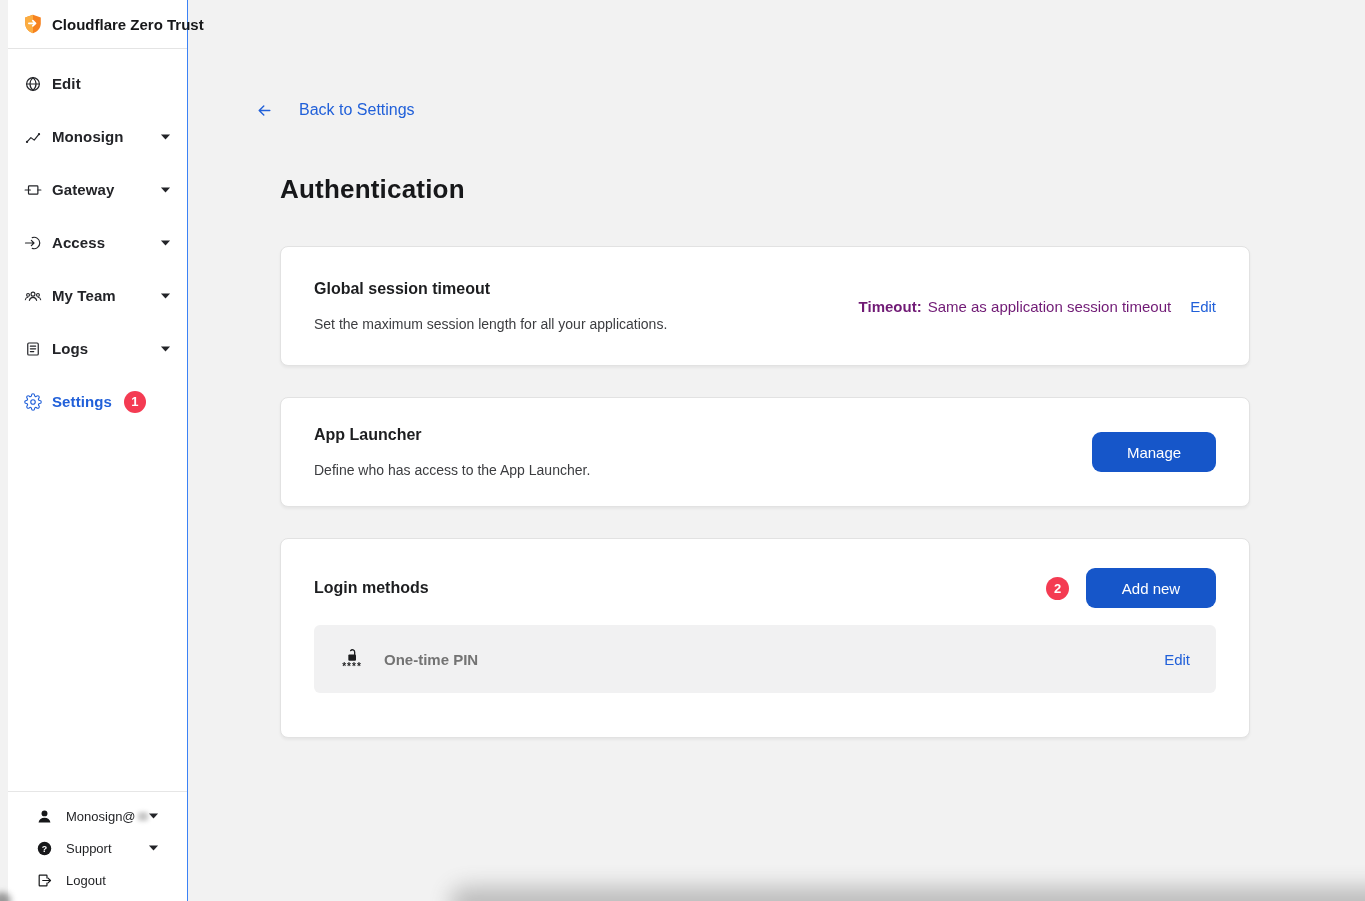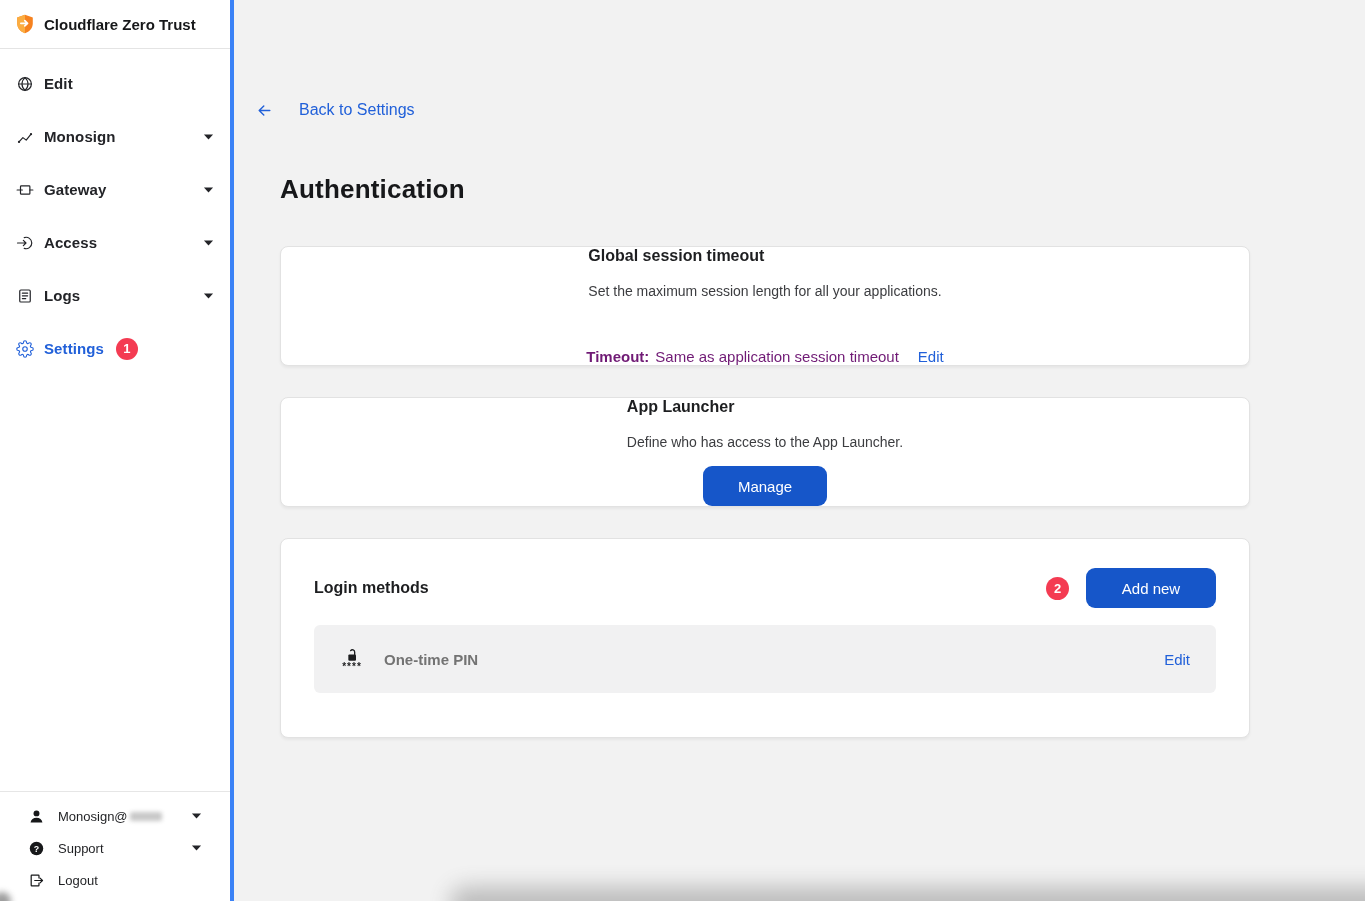--- a/index.html
+++ b/index.html
@@ -1,21 +1,21 @@
 <!DOCTYPE html>
 <html><head>
 <meta charset="utf-8">
 <style>
   * { box-sizing: border-box; margin: 0; padding: 0; }
   html,body { background:#e9e9e9; }
   body { font-family: "Liberation Sans", sans-serif; }
   .screen { position:relative; width:1365px; height:901px; background:#f2f2f2; overflow:hidden; color:#1d1e20; }
 
   
-  .sidebar { position:absolute; top:0; left:0; bottom:0; width:234px; background:#ffffff; border-right:4px solid #3b82f6; z-index:2; }
+  .sidebar { position:absolute; top:0; left:8px; bottom:0; width:180px; background:#ffffff; border-right:1px solid #3b82f6; z-index:2; }
   .brand { height:49px; display:flex; align-items:center; gap:8px; padding:0 14px; border-bottom:1px solid #e4e4e4; cursor:pointer; }
   .brand-title { font-size:15px; font-weight:600; color:#17181a; white-space:nowrap; }
   .nav { padding-top:8px; }
   .nav-item { height:53px; display:flex; align-items:center; padding:0 16px; cursor:pointer; color:#232428; }
   .nav-icon { width:18px; height:18px; margin-right:10px; display:flex; align-items:center; justify-content:center; flex:0 0 18px; }
   .nav-icon svg { width:18px; height:18px; }
   .nav-label { font-size:15px; font-weight:700; letter-spacing:.1px; }
   .chev { margin-left:auto; display:flex; }
   .nav-item.active { color:#2160d9; }
   .nav-badge { margin-left:12px; min-width:22px; height:22px; border-radius:50%; background:#f43b52; color:#fff; font-size:13px; font-weight:700; display:flex; align-items:center; justify-content:center; }
@@ -26,21 +26,21 @@
   .foot-icon svg { width:17px; height:17px; }
   .redacted { display:inline-block; width:32px; height:9px; margin-left:2px; background:#c8c8c8; border-radius:2px; filter:blur(2px); }
 
   
   .main { position:absolute; left:200px; top:0; right:0; bottom:0; }
   .back-link { display:flex; align-items:center; gap:26px; margin:101px 0 0 56px; width:max-content; color:#2160d9; font-size:16px; font-weight:500; text-decoration:none; cursor:pointer; }
   .back-link svg { width:17px; height:17px; }
   .page-title { margin:55px 0 0 80px; font-size:26px; font-weight:700; color:#17181a; letter-spacing:.2px; }
   .cards { width:970px; margin-left:80px; }
   .card { background:#fff; border:1px solid #e2e2e2; border-radius:8px; box-shadow:0 2px 3px rgba(0,0,0,.05); }
-  .card-flex { display:flex; align-items:center; justify-content:space-between; padding:0 33px;flex-direction:column; }
+  .card-flex { display:flex; align-items:center; justify-content:space-between; padding:0 33px; }
   .card-session { height:120px; margin-top:41px; }
   .card-applauncher { height:110px; margin-top:31px; }
   .card-title { font-size:16px; font-weight:700; color:#1d1e20; margin-bottom:18px; }
   .card-desc { font-size:14px; color:#3c3d40; }
   .card-right { display:flex; align-items:center; gap:19px; }
   .kv { font-size:15px; color:#701a75; display:flex; gap:6px; align-items:baseline; }
   .kv b { font-weight:700; }
   .link { color:#2160d9; font-size:15px; font-weight:500; text-decoration:none; cursor:pointer; }
   .btn { background:#1656c9; color:#fff; border:none; border-radius:9px; height:40px; font-size:15px; font-weight:500; font-family:inherit; cursor:pointer; }
   .btn-manage { width:124px; }
@@ -130,20 +130,38 @@
           </svg>
         </span>
         <span class="nav-label">Access</span>
         <span class="chev">
           <svg width="11" height="8" viewBox="0 0 12 8">
               <path d="M1 1.2l5 5.6 5-5.6z" fill="#232428"></path>
             </svg>
         </span>
       </div>
 
+      <div class="nav-item">
+        <span class="nav-icon">
+          <svg viewBox="0 0 24 24" fill="none" stroke="currentColor" stroke-width="1.5" stroke-linecap="round" stroke-linejoin="round">
+            <circle cx="12" cy="9.5" r="2.6"></circle>
+            <path d="M7.2 18c.5-2.7 2.3-4.1 4.8-4.1s4.3 1.4 4.8 4.1"></path>
+            <circle cx="5.4" cy="10.5" r="1.9"></circle>
+              <path d="M1.8 17c.3-2 1.5-3.2 3.3-3.4"></path>
+            <circle cx="18.6" cy="10.5" r="1.9"></circle>
+              <path d="M22.2 17c-.3-2-1.5-3.2-3.3-3.4"></path>
+          </svg>
+        </span>
+        <span class="nav-label">My Team</span>
+        <span class="chev">
+          <svg width="11" height="8" viewBox="0 0 12 8">
+              <path d="M1 1.2l5 5.6 5-5.6z" fill="#232428"></path>
+            </svg>
+        </span>
+      </div>
 
       <div class="nav-item">
         <span class="nav-icon">
           <svg viewBox="0 0 24 24" fill="none" stroke="currentColor" stroke-width="1.6" stroke-linecap="round" stroke-linejoin="round">
             <rect x="5" y="4" width="14" height="16" rx="1.5"></rect>
             <path d="M8.5 8.2h7M8.5 11.8h7M8.5 15.4h4.5"></path>
           </svg>
         </span>
         <span class="nav-label">Logs</span>
         <span class="chev">

